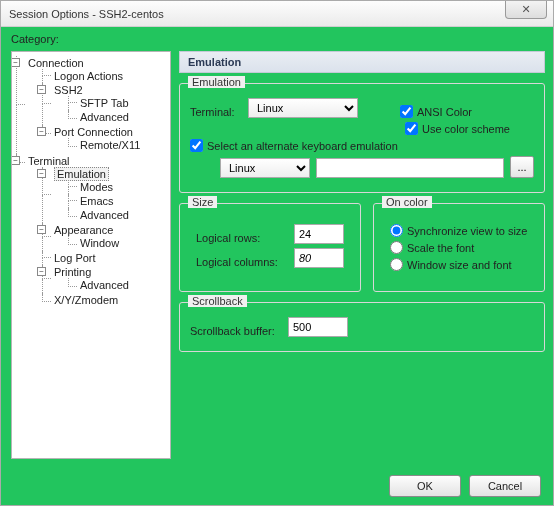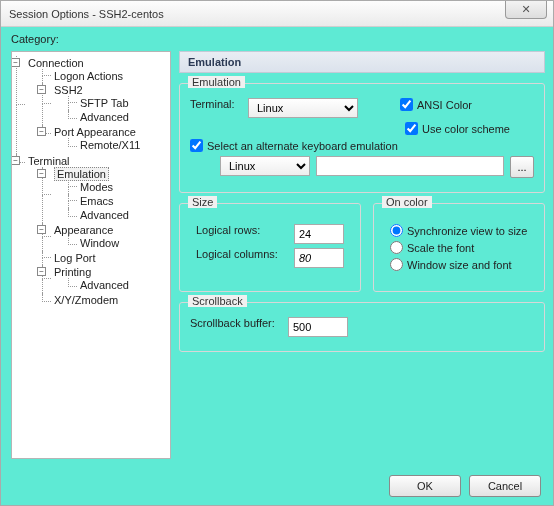--- a/index.html
+++ b/index.html
@@ -1,37 +1,37 @@
 <!DOCTYPE html>
 <html><head>
 <meta charset="utf-8">
 <style>
 * { box-sizing: border-box; font-family: "Segoe UI", Tahoma, sans-serif; font-size: 11px; }
 body { margin: 0; background: #f0f0f0; width: 554px; height: 506px; overflow: hidden; }
-.dialog { width: 554px; height: 506px; background: #5eead4; border: 1px solid #aaa; position: relative; }
+.dialog { width: 554px; height: 506px; background: #22c55e; border: 1px solid #aaa; position: relative; }
 .titlebar { height: 26px; background: linear-gradient(#fdfdfd,#eaeaea); border-bottom: 1px solid #cfcfcf; display: flex; align-items: center; padding: 0 8px; position: relative; }
 .titlebar .title { color: #333; }
 .close-btn { position: absolute; right: 6px; top: 0px; width: 42px; height: 18px; border: 1px solid #9a9a9a; border-top: none; border-radius: 0 0 4px 4px; background: linear-gradient(#f3f3f3,#ddd); display: flex; align-items: center; justify-content: center; color: #555; font-size: 11px; }
 .body { position: absolute; top: 30px; left: 8px; right: 8px; bottom: 46px; }
 .cat-label { margin: 2px 0 4px 2px; color: #222; }
 .tree { position: absolute; top: 20px; left: 2px; width: 160px; bottom: 0; border: 1px solid #b5b5b5; background: #fff; overflow: auto; padding: 4px 2px; }
 .tree ul { list-style: none; margin: 0; padding-left: 14px; }
 .tree > ul { padding-left: 2px; }
 .tree li { position: relative; padding: 1px 0 1px 12px; white-space: nowrap; color: #222; }
 .tree li::before { content: ""; position: absolute; left: 0; top: 0; bottom: 50%; width: 8px; border-left: 1px dotted #999; border-bottom: 1px dotted #999; }
 .tree li:last-child::before { bottom: auto; height: 8px; }
 .tree li::after { content: ""; position: absolute; left: 0; top: 50%; bottom: -2px; border-left: 1px dotted #999; }
 .tree li:last-child::after { display: none; }
 .tree .tgl { position: absolute; left: -5px; top: 2px; width: 9px; height: 9px; border: 1px solid #888; background: #fff; font-size: 8px; line-height: 7px; text-align: center; color: #444; z-index: 2; }
 .tree .sel { background: #f2f2f2; border: 1px dotted #888; padding: 0 2px; }
 .panel { position: absolute; top: 20px; left: 170px; right: 0; bottom: 0; }
 .panel-head { background: linear-gradient(#e9edf3,#dbe2ec); border: 1px solid #c3cad6; padding: 4px 8px; font-weight: bold; color: #2b3a55; }
 .group { border: 1px solid #d7d7d7; border-radius: 3px; margin-top: 10px; padding: 10px 10px 10px 10px; position: relative; }
 .group-title { position: absolute; top: -8px; left: 8px; background: #f0f0f0; padding: 0 4px; color: #333; }
-.row { display: flex; align-items: flex-start; gap: 6px; margin: 4px 0; }
+.row { display: flex; align-items: flex-end; gap: 6px; margin: 4px 0; }
 .lbl { min-width: 92px; color: #222; }
 select, input[type=text] { border: 1px solid #aaa; background: #fff; height: 20px; padding: 1px 4px; }
 select { background: linear-gradient(#fff,#eee); }
 input[type=checkbox], input[type=radio] { margin: 0 4px 0 0; vertical-align: middle; }
 .chk-lbl, .rad-lbl { display: inline-flex; align-items: center; color: #222; }
 .small-btn { width: 24px; height: 22px; border: 1px solid #999; background: linear-gradient(#fff,#e5e5e5); border-radius: 2px; display: flex; align-items: center; justify-content: center; }
 .size-resize { display: flex; gap: 12px; }
 .size-col, .resize-col { flex: 1; }
 .footer { position: absolute; bottom: 8px; right: 12px; display: flex; gap: 8px; }
 .btn { min-width: 72px; height: 22px; border: 1px solid #8a8a8a; border-radius: 3px; background: linear-gradient(#fdfdfd,#e3e3e3); color: #222; display: flex; align-items: center; justify-content: center; }
@@ -61,21 +61,21 @@
             <li>
               <span class="tgl">−</span>
               <span>SSH2</span>
               <ul>
                 <li><span>SFTP Tab</span></li>
                 <li><span>Advanced</span></li>
               </ul>
             </li>
             <li>
               <span class="tgl">−</span>
-              <span>Port Appearance</span>
+              <span>Port Connection</span>
               <ul>
                 <li><span>Remote/X11</span></li>
               </ul>
             </li>
           </ul>
         </li>
         <li>
           <span class="tgl">−</span>
           <span>Terminal</span>
           <ul>

